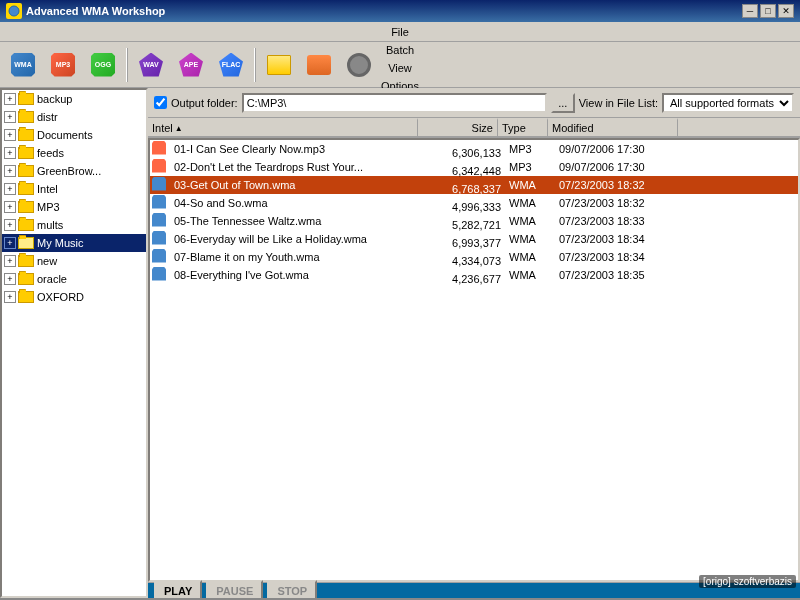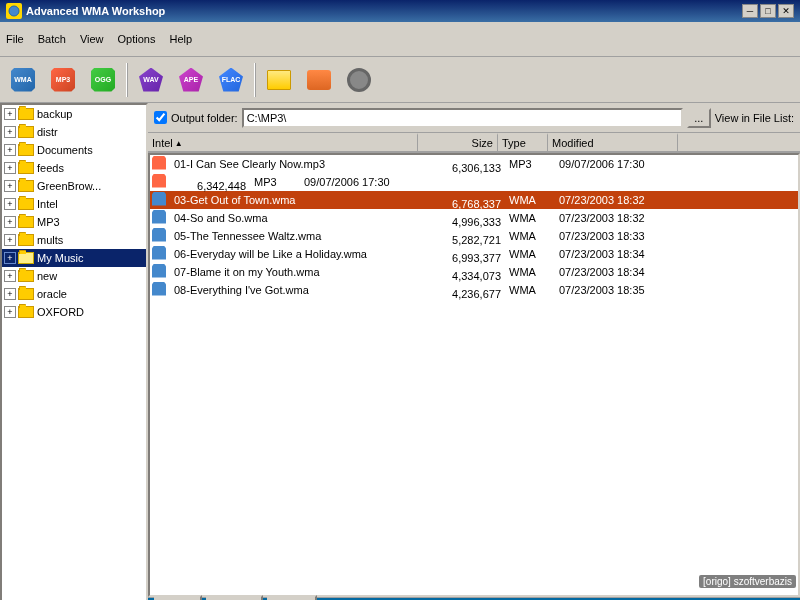--- a/index.html
+++ b/index.html
@@ -59,22 +59,23 @@
     }
     .title-btn.close { background: #d4d0c8; }
 
     
     .menu-bar {
       background: #d4d0c8;
       border-bottom: 1px solid #a0a0a0;
       padding: 2px 0;
       display: flex;
       gap: 2px;
-      height: 35px;
-      align-items: center;
+      height: 20px;
+      align-items: center;
+      flex-direction: column;
     }
     .menu-item {
       padding: 2px 6px;
       cursor: pointer;
       font-size: 11px;
     }
 
     
     .toolbar {
       background: #d4d0c8;
@@ -459,20 +460,23 @@
   </div>
 
   <div class="right-panel">
 
     <div class="output-bar">
       <input type="checkbox" class="output-checkbox" checked="" style="">
       <span class="output-label">Output folder:</span>
       <input type="text" class="output-input" value="C:\MP3\" style="">
       <button class="output-browse">...</button>
       <span class="view-label">View in File List:</span>
+      <select class="view-select">
+        <option value="All supported formats">All supported formats</option>
+      </select>
     </div>
 
     <div class="file-list-container">
       <div class="file-list-header">
         <div class="col-header col-name">
           <span>Intel</span>
           <span class="sort-arrow">▲</span>
         </div>
         <div class="col-header col-size">
           <span>Size</span>
@@ -491,20 +495,21 @@
             </span>
           <span class="file-cell cell-name">01-I Can See Clearly Now.mp3</span>
           <span class="file-cell cell-size">6,306,133</span>
           <span class="file-cell cell-type">MP3</span>
           <span class="file-cell cell-modified">09/07/2006 17:30</span>
         </div>
         <div class="file-row">
           <span class="file-icon">
               <div class="file-icon-mp3"></div>
             </span>
+          <span class="file-cell cell-name">02-Don't Let the Teardrops Rust Your...</span>
           <span class="file-cell cell-size">6,342,448</span>
           <span class="file-cell cell-type">MP3</span>
           <span class="file-cell cell-modified">09/07/2006 17:30</span>
         </div>
         <div class="file-row selected">
           <span class="file-icon">
               <div class="file-icon-wma"></div>
             </span>
           <span class="file-cell cell-name">03-Get Out of Town.wma</span>
           <span class="file-cell cell-size">6,768,337</span>

